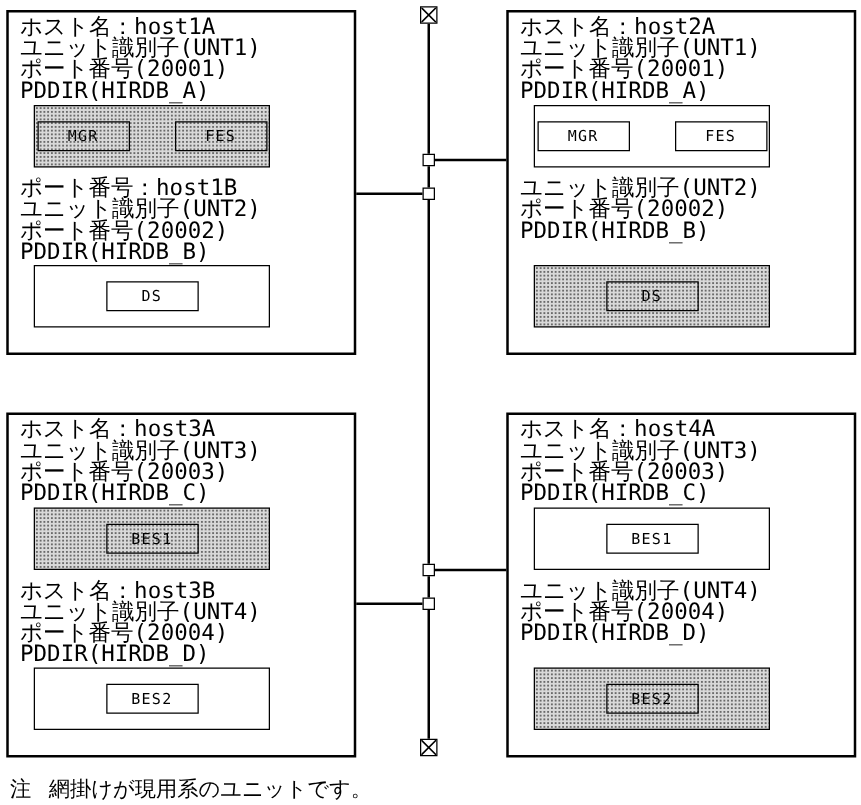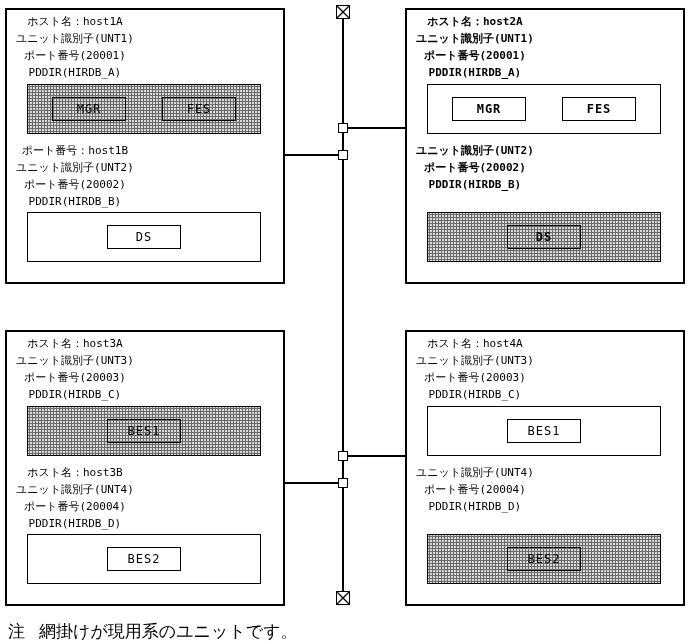--- a/index.html
+++ b/index.html
@@ -1,25 +1,25 @@
 <!DOCTYPE html>
 <html><head>
 <meta charset="utf-8">
 <style>
   * { margin:0; padding:0; box-sizing:border-box; }
   html,body { background:#fff; }
   body { font-family:"DejaVu Sans Mono","DejaVu Sans",monospace; }
   #screen { position:relative; width:689px; height:644px; background:#fff; overflow:hidden; }
 
   .host-box { position:absolute; width:280px; height:276px; border:2px solid #000; background:#fff; }
-  .unit-text { position:absolute; left:9px; font-size:11px; line-height:17px; color:#000; white-space:nowrap;text-align:center; }
+  .unit-text { position:absolute; left:9px; font-size:18px; line-height:17px; color:#000; white-space:nowrap; }
   .unit-a { top:3px; }
   .unit-b { top:132px; }
 
-  .server-area { position:absolute; left:20px; width:234px; height:50px; border:1px solid #000;
+  .server-area { position:absolute; left:20px; width:189px; height:50px; border:1px solid #000;
                  display:flex; align-items:center; justify-content:center; gap:36px; background:#fff; }
   .area-a { top:74px; }
   .area-b { top:202px; }
   .shaded { background-color:#d9d9d9;
             background-image: radial-gradient(circle, #6a6a6a 1px, rgba(0,0,0,0) 1.1px);
             background-size:3px 3px; }
 
   .server-box { width:74px; height:24px; border:1px solid #000; background:#fff;
                 display:flex; align-items:center; justify-content:center;
                 font-size:12px; color:#000; letter-spacing:1px; }
@@ -53,21 +53,21 @@
       <div>ポート番号：host1B</div>
       <div>ユニット識別子(UNT2)</div>
       <div>ポート番号(20002)</div>
       <div>PDDIR(HIRDB_B)</div>
     </div>
     <div class="server-area area-b">
       <div class="server-box">DS</div>
     </div>
   </div>
 
-  <div class="host-box" style="left:405px; top:8px;font-weight:bold;">
+  <div class="host-box" style="left:405px; top:8px;">
     <div class="unit-text unit-a">
       <div>ホスト名：host2A</div>
       <div>ユニット識別子(UNT1)</div>
       <div>ポート番号(20001)</div>
       <div>PDDIR(HIRDB_A)</div>
     </div>
     <div class="server-area area-a">
       <div class="server-box">MGR</div>
       <div class="server-box">FES</div>
     </div>

